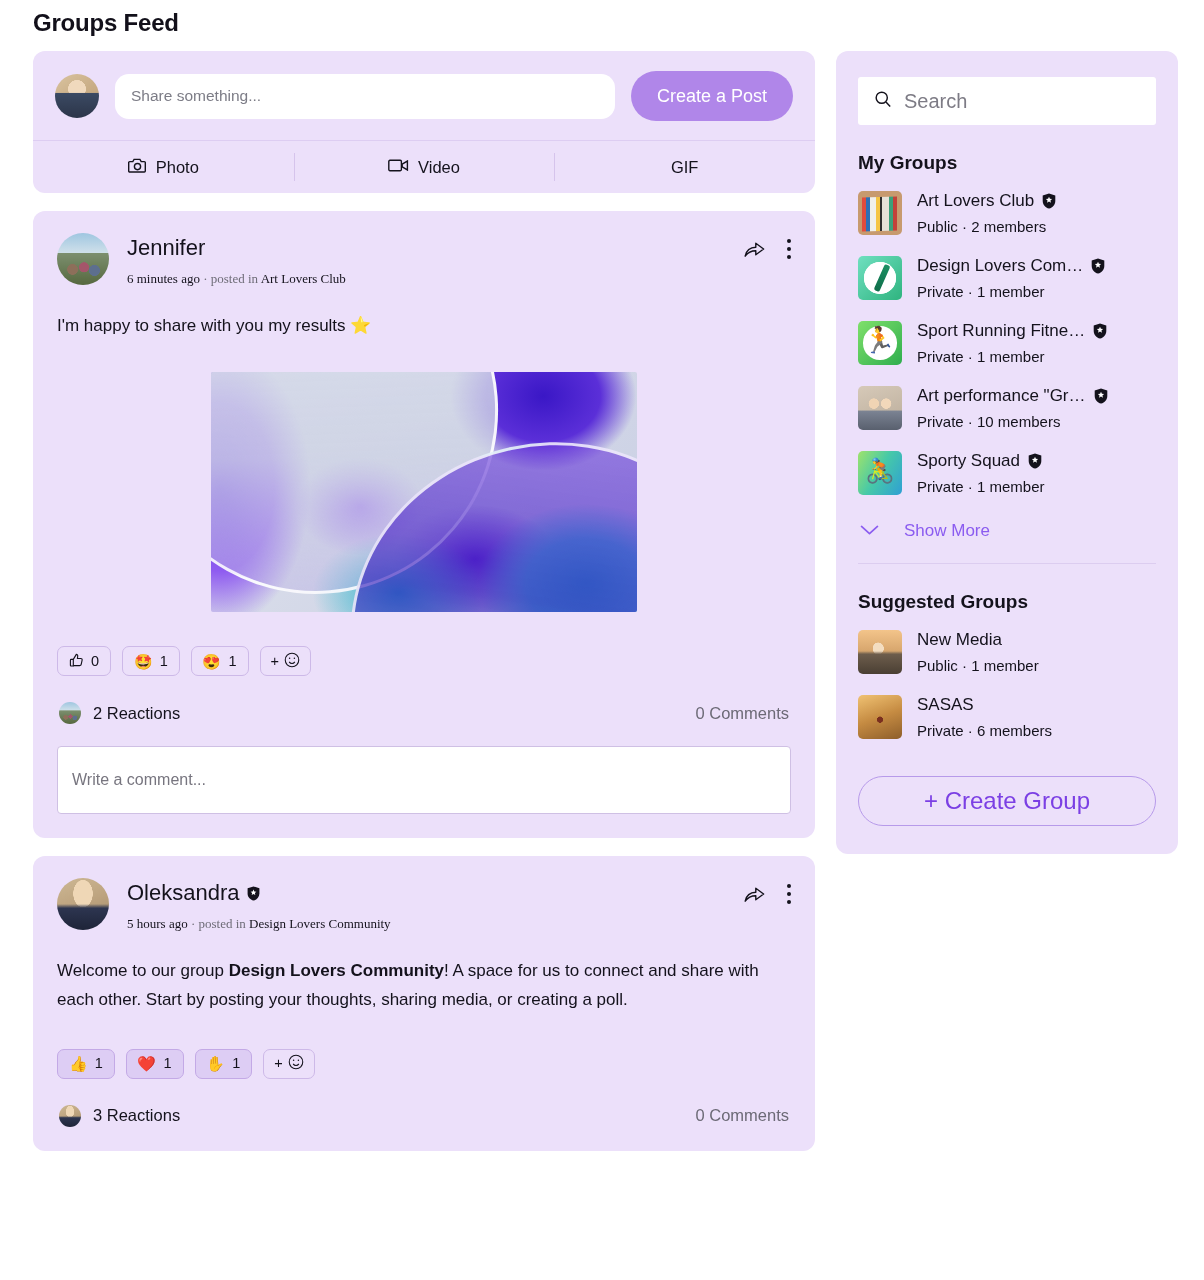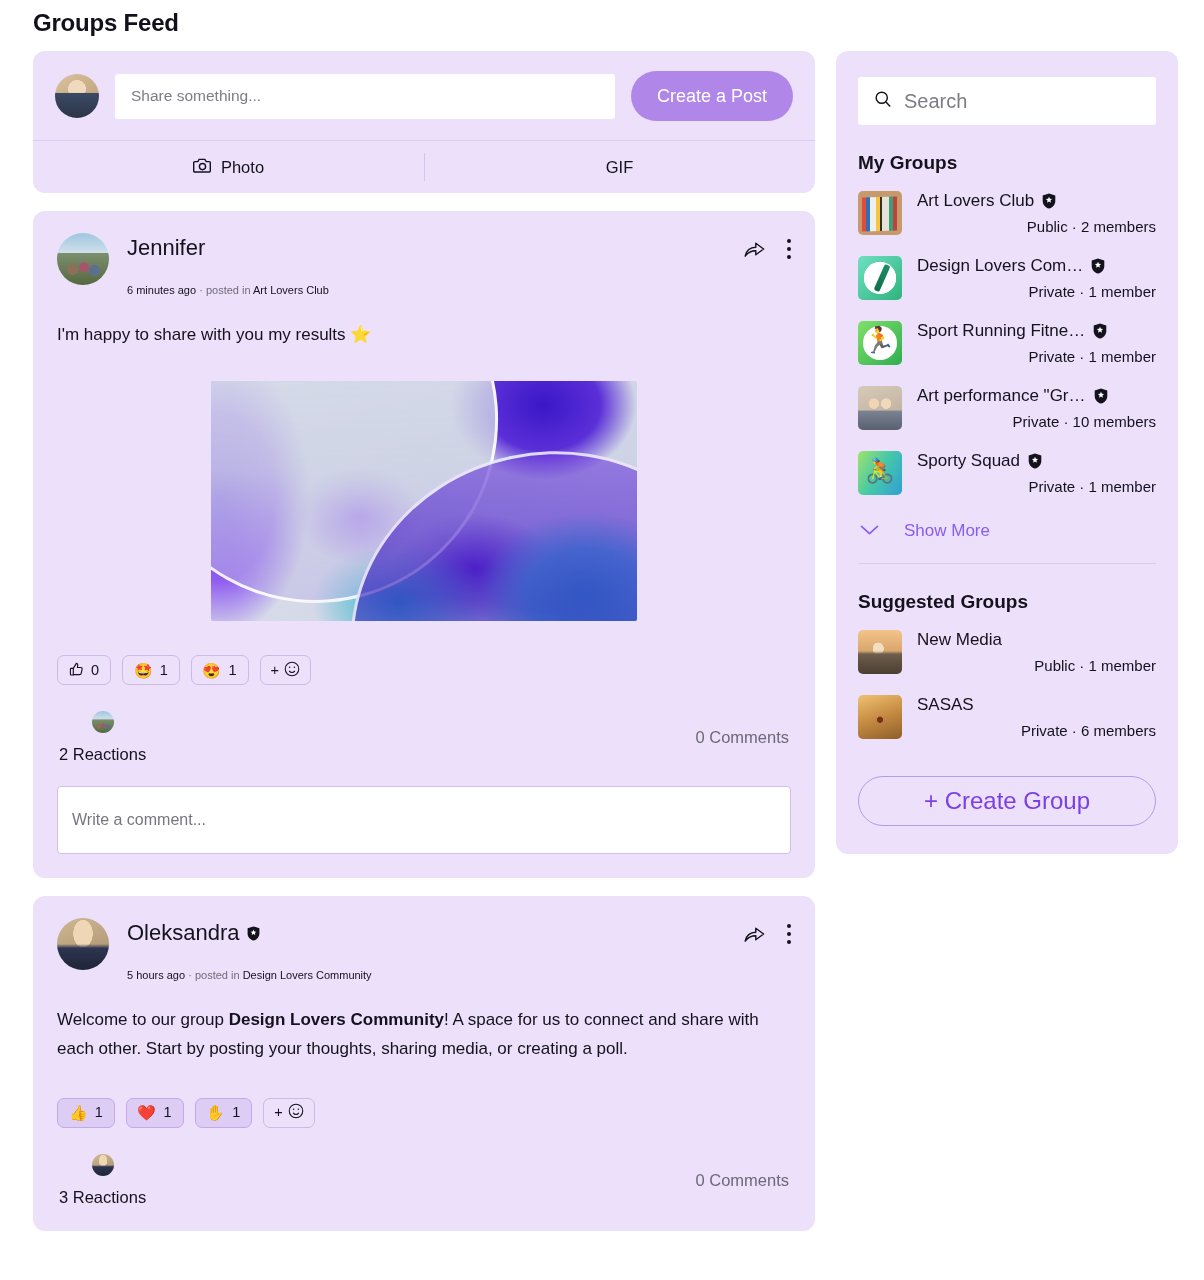--- a/index.html
+++ b/index.html
@@ -67,21 +67,21 @@
   .av-olek { background:
       linear-gradient(180deg, rgba(0,0,0,0) 50%, #2d3550 58%, #1e2438 100%),
       radial-gradient(ellipse at 50% 30%, #efd7b6 0 26%, rgba(0,0,0,0) 27%),
       linear-gradient(160deg, #cdb894 0%, #bda37f 48%, #9d8868 100%); }
 
   .share-input {
     flex: 1 1 auto;
     height: 45px;
     background: #ffffff;
     border: none;
-    border-radius: 3px;
+    border-radius: 14px;
     font-size: 15.5px;
     font-family: "Liberation Sans", sans-serif;
     color: #1a1a1a;
     padding: 0 16px;
     outline: none;
   }
   .share-input::placeholder { color: #7c7c86; }
 
   .create-post-btn {
     flex: 0 0 auto;
@@ -119,21 +119,21 @@
     width: 1px;
     background: #d6c4ec;
   }
 
   
   .post { margin-top: 18px; padding: 22px 24px 0 24px; }
   .post-head { display: flex; align-items: flex-start; gap: 18px; }
   .post-meta { flex: 1 1 auto; padding-top: 2px; }
   .author-row { display: flex; align-items: center; gap: 7px; }
   .author-name { font-size: 22px; color: #14121c; }
-  .post-sub { font-size: 11px; color: #14121c; margin-top: 23px; }
+  .post-sub { font-size: 13px; color: #14121c; margin-top: 10px; font-family: Liberation Serif, serif; }
   .post-sub .muted { color: #6f6d78; }
 
   .post-head-icons { display: flex; align-items: center; gap: 22px; padding-top: 6px; }
   .icon-btn { cursor: pointer; display: flex; align-items: center; justify-content: center; }
 
   .dots { width: 4px; display: flex; flex-direction: column; gap: 4px; align-items: center; }
   .dots i { width: 4px; height: 4px; border-radius: 50%; background: #14121c; display: block; }
 
   .post-body {
     font-size: 17px;
@@ -200,21 +200,21 @@
   .reaction-pill.selected { background: #ddcdf4; border-color: #c3a9e6; }
   .reaction-pill .emo { font-size: 15px; line-height: 1; }
   .reaction-pill.add { gap: 5px; padding: 0 10px; }
 
   .react-summary {
     display: flex;
     align-items: center;
     justify-content: space-between;
     padding: 26px 2px 0 2px;
   }
-  .react-left { display: flex; align-items: center; gap: 12px; flex-direction: column; }
+  .react-left { display: flex; align-items: center; gap: 12px; }
   .react-count { font-size: 16.5px; color: #14121c; }
   .comments-count { font-size: 16.5px; color: #6c6a76; }
 
   .comment-box {
     margin: 22px 0 0 0;
     height: 68px;
     background: #ffffff;
     border: 1px solid #cfc0e4;
     border-radius: 4px;
     display: flex;
@@ -287,21 +287,21 @@
       radial-gradient(circle at 50% 56%, #7a2f1f 0 9%, rgba(0,0,0,0) 10%),
       linear-gradient(160deg, #f0c273 0%, #c58b42 50%, #8e5e2a 100%); }
 
   .group-info { flex: 1 1 auto; min-width: 0; }
   .group-name-row { display: flex; align-items: center; gap: 8px; }
   .group-name {
     font-size: 17px; color: #14121c;
     white-space: nowrap; overflow: hidden; text-overflow: ellipsis;
     max-width: 196px;
   }
-  .group-sub { font-size: 15px; color: #14121c; margin-top: 7px; text-align: right; }
+  .group-sub { font-size: 15px; color: #14121c; margin-top: 7px; }
 
   .badge-icon { flex: 0 0 auto; display: inline-flex; }
 
   .show-more {
     display: flex; align-items: center; gap: 25px;
     color: #8b5cf0; font-size: 17px;
     padding: 16px 0 0 2px; cursor: pointer;
   }
   .divider { height: 1px; background: #dccdf0; margin: 22px 0 0 0; }
 
@@ -335,20 +335,29 @@
       </div>
       <div class="composer-actions">
         <div class="composer-action">
           <span>
             <svg width="19" height="17" viewBox="0 0 19 17" fill="none" stroke="#14121c" stroke-width="1.4">
               <path d="M1.7 4.6h3.1l1.3-2.2h5.8l1.3 2.2h3.1a1 1 0 0 1 1 1v8.4a1 1 0 0 1-1 1H1.7a1 1 0 0 1-1-1V5.6a1 1 0 0 1 1-1z"></path>
               <circle cx="9.5" cy="9.6" r="3.1"></circle>
             </svg>
           </span>
           <span>Photo</span>
+        </div>
+        <div class="composer-action">
+          <span>
+            <svg width="21" height="15" viewBox="0 0 21 15" fill="none" stroke="#14121c" stroke-width="1.4">
+              <rect x="0.8" y="2.3" width="12.6" height="10.4" rx="1.1"></rect>
+              <path d="M14.2 6.2l5.2-3.1v8.8l-5.2-3.1z"></path>
+            </svg>
+          </span>
+          <span>Video</span>
         </div>
         <div class="composer-action">
           <span>GIF</span>
         </div>
       </div>
     </div>
 
     <div class="card post">
       <div class="post-head">
         <div class="avatar av-52 av-jen"></div>

